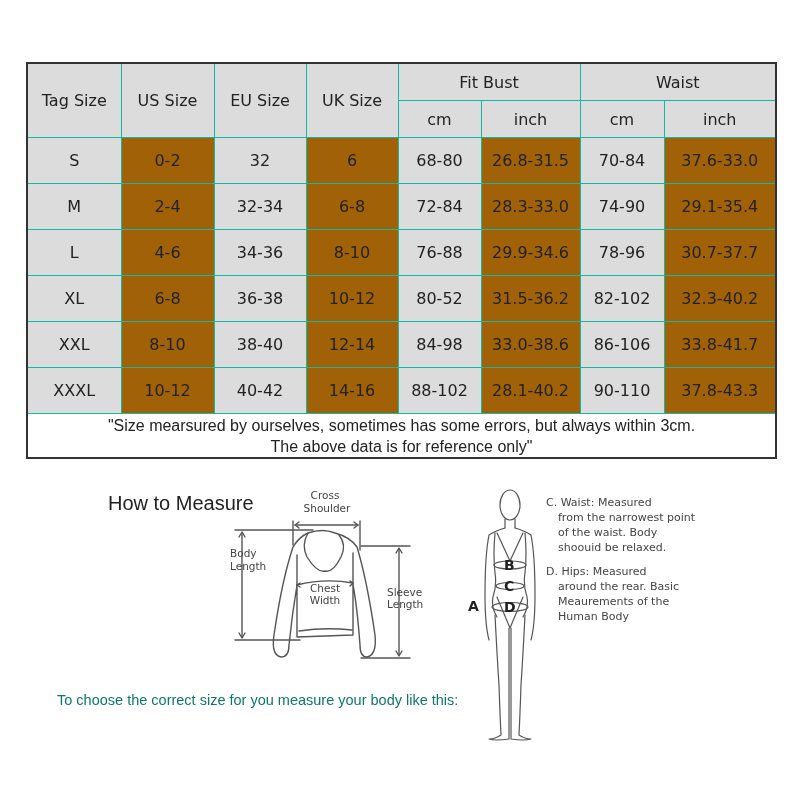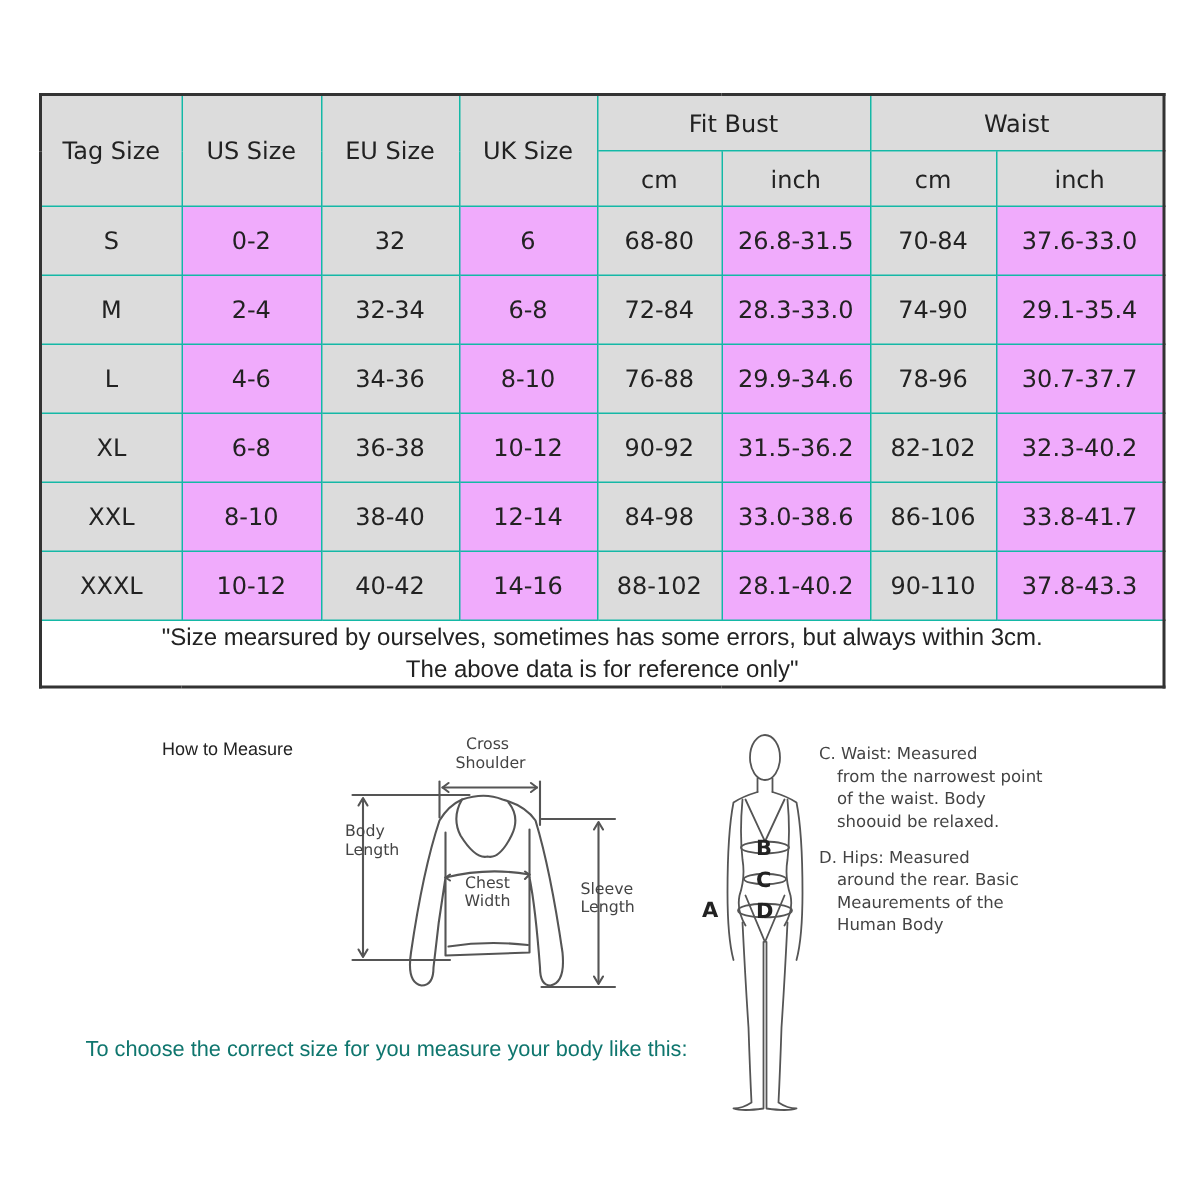--- a/index.html
+++ b/index.html
@@ -11,31 +11,31 @@
       position: absolute; left: 26px; top: 62px;
       border-collapse: collapse; table-layout: fixed;
       border: 2px solid #333;
     }
     .size-table td, .size-table th {
       border: 1px solid #14b8a6; text-align: center; vertical-align: middle;
       font-weight: normal; font-size: 16px; padding: 0; color: #222;
     }
     .size-table .hdr { background: #dcdcdc; }
     .g { background: #dcdcdc; }
-    .w { background: #f0abfc; }
+    .w { background: #a16207; }
     .size-table tr.row td { height: 45px; }
     .size-table tr.h1 th { height: 36px; }
     .size-table tr.h2 th { height: 36px; }
     .note {
       font-family: "Liberation Sans", sans-serif; font-size: 15.5px; line-height: 21px;
       height: 43px; background: #fff; color: #222;
     }
     .measure-title {
       position: absolute; left: 108px; top: 492px;
-      font-family: "Liberation Sans", sans-serif; font-size: 12px; color: #222;
+      font-family: "Liberation Sans", sans-serif; font-size: 20px; color: #222;
     }
     .instruction {
       position: absolute; left: 57px; top: 692px;
       font-family: "Liberation Sans", sans-serif; font-size: 14.5px; color: #0f766e;
     }
     .diagram { position: absolute; }
     .legend {
       position: absolute; left: 546px; top: 495px; width: 150px;
       font-family: "DejaVu Sans", sans-serif; font-size: 11px; line-height: 15px; color: #444;
       height: 250px; overflow: hidden;
@@ -103,21 +103,21 @@
     <td class="g">76-88</td>
     <td class="w">29.9-34.6</td>
     <td class="g">78-96</td>
     <td class="w">30.7-37.7</td>
   </tr>
   <tr class="row">
     <td class="g">XL</td>
     <td class="w">6-8</td>
     <td class="g">36-38</td>
     <td class="w">10-12</td>
-    <td class="g">90-92</td>
+    <td class="g">80-52</td>
     <td class="w">31.5-36.2</td>
     <td class="g">82-102</td>
     <td class="w">32.3-40.2</td>
   </tr>
   <tr class="row">
     <td class="g">XXL</td>
     <td class="w">8-10</td>
     <td class="g">38-40</td>
     <td class="w">12-14</td>
     <td class="g">84-98</td>

